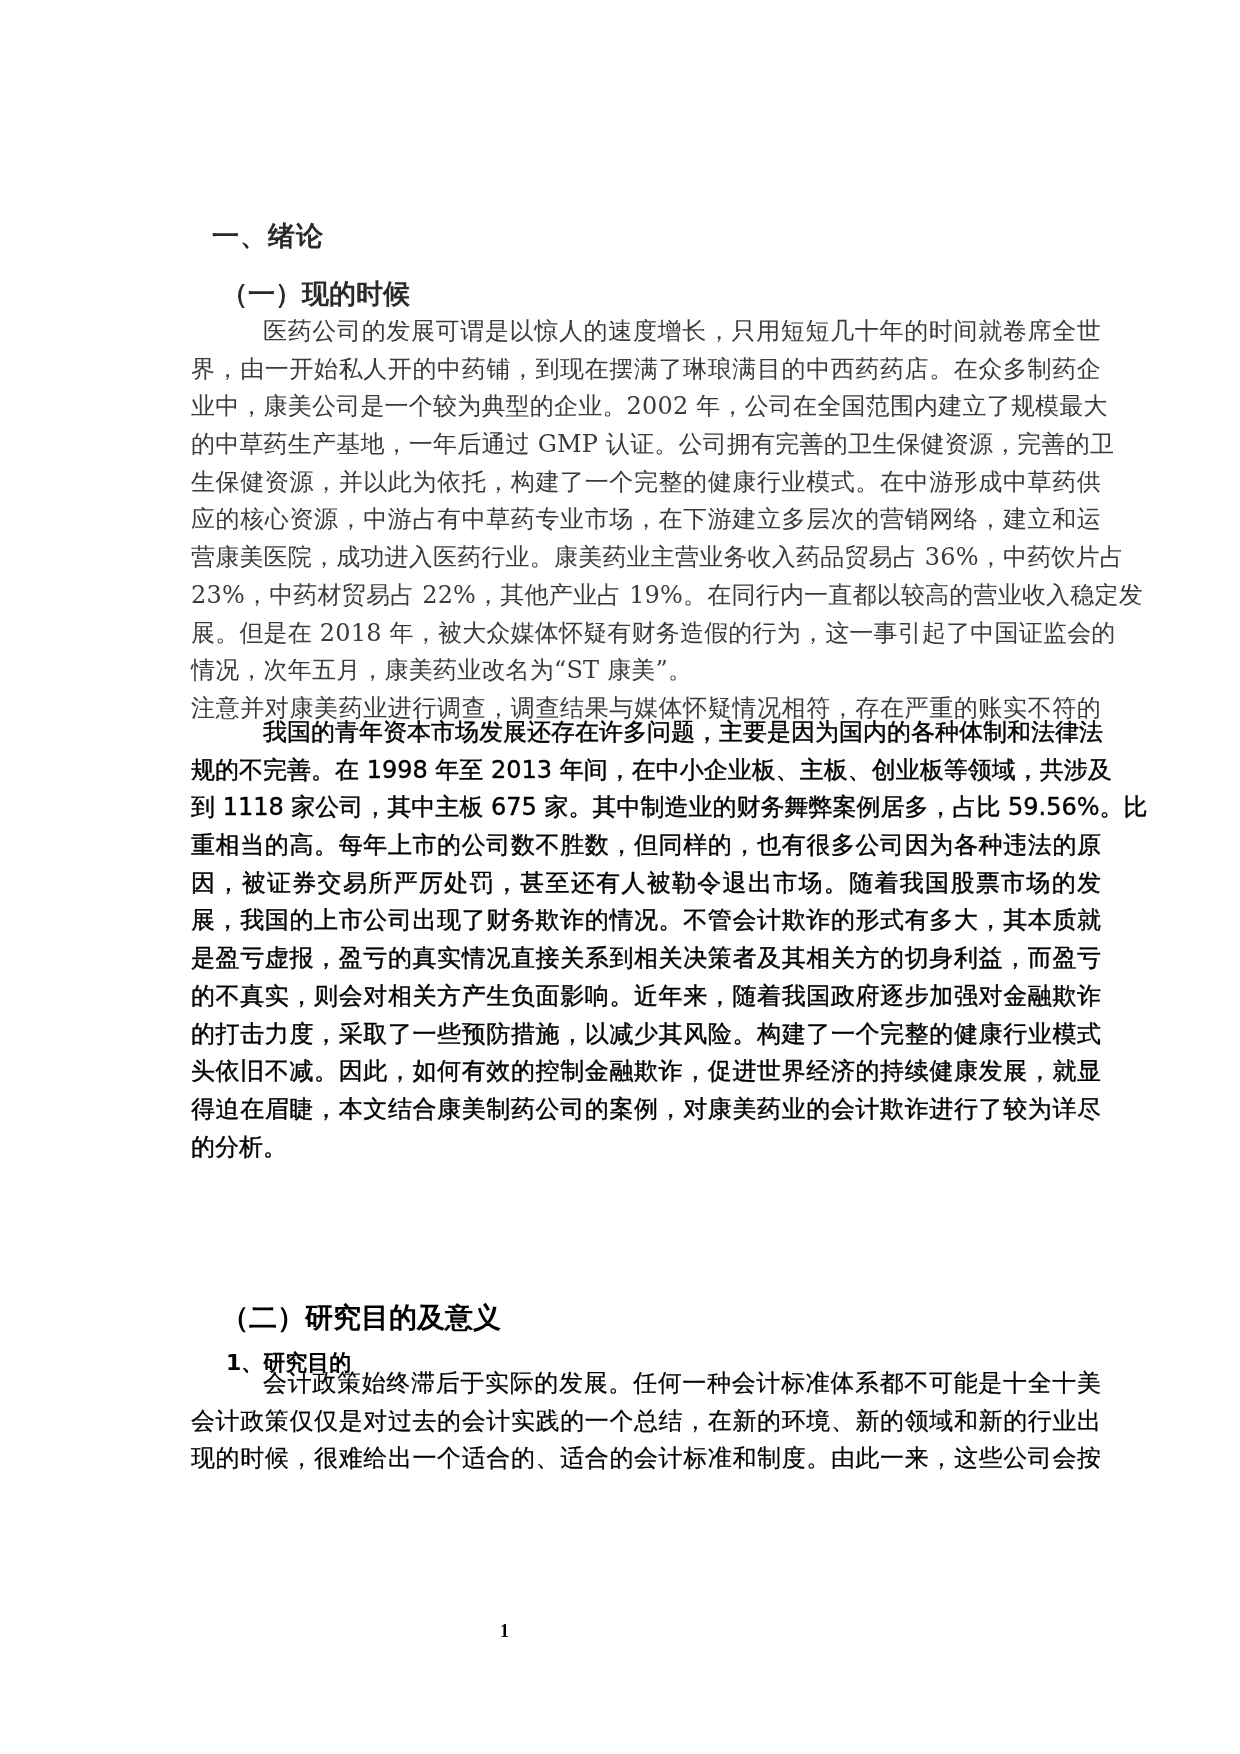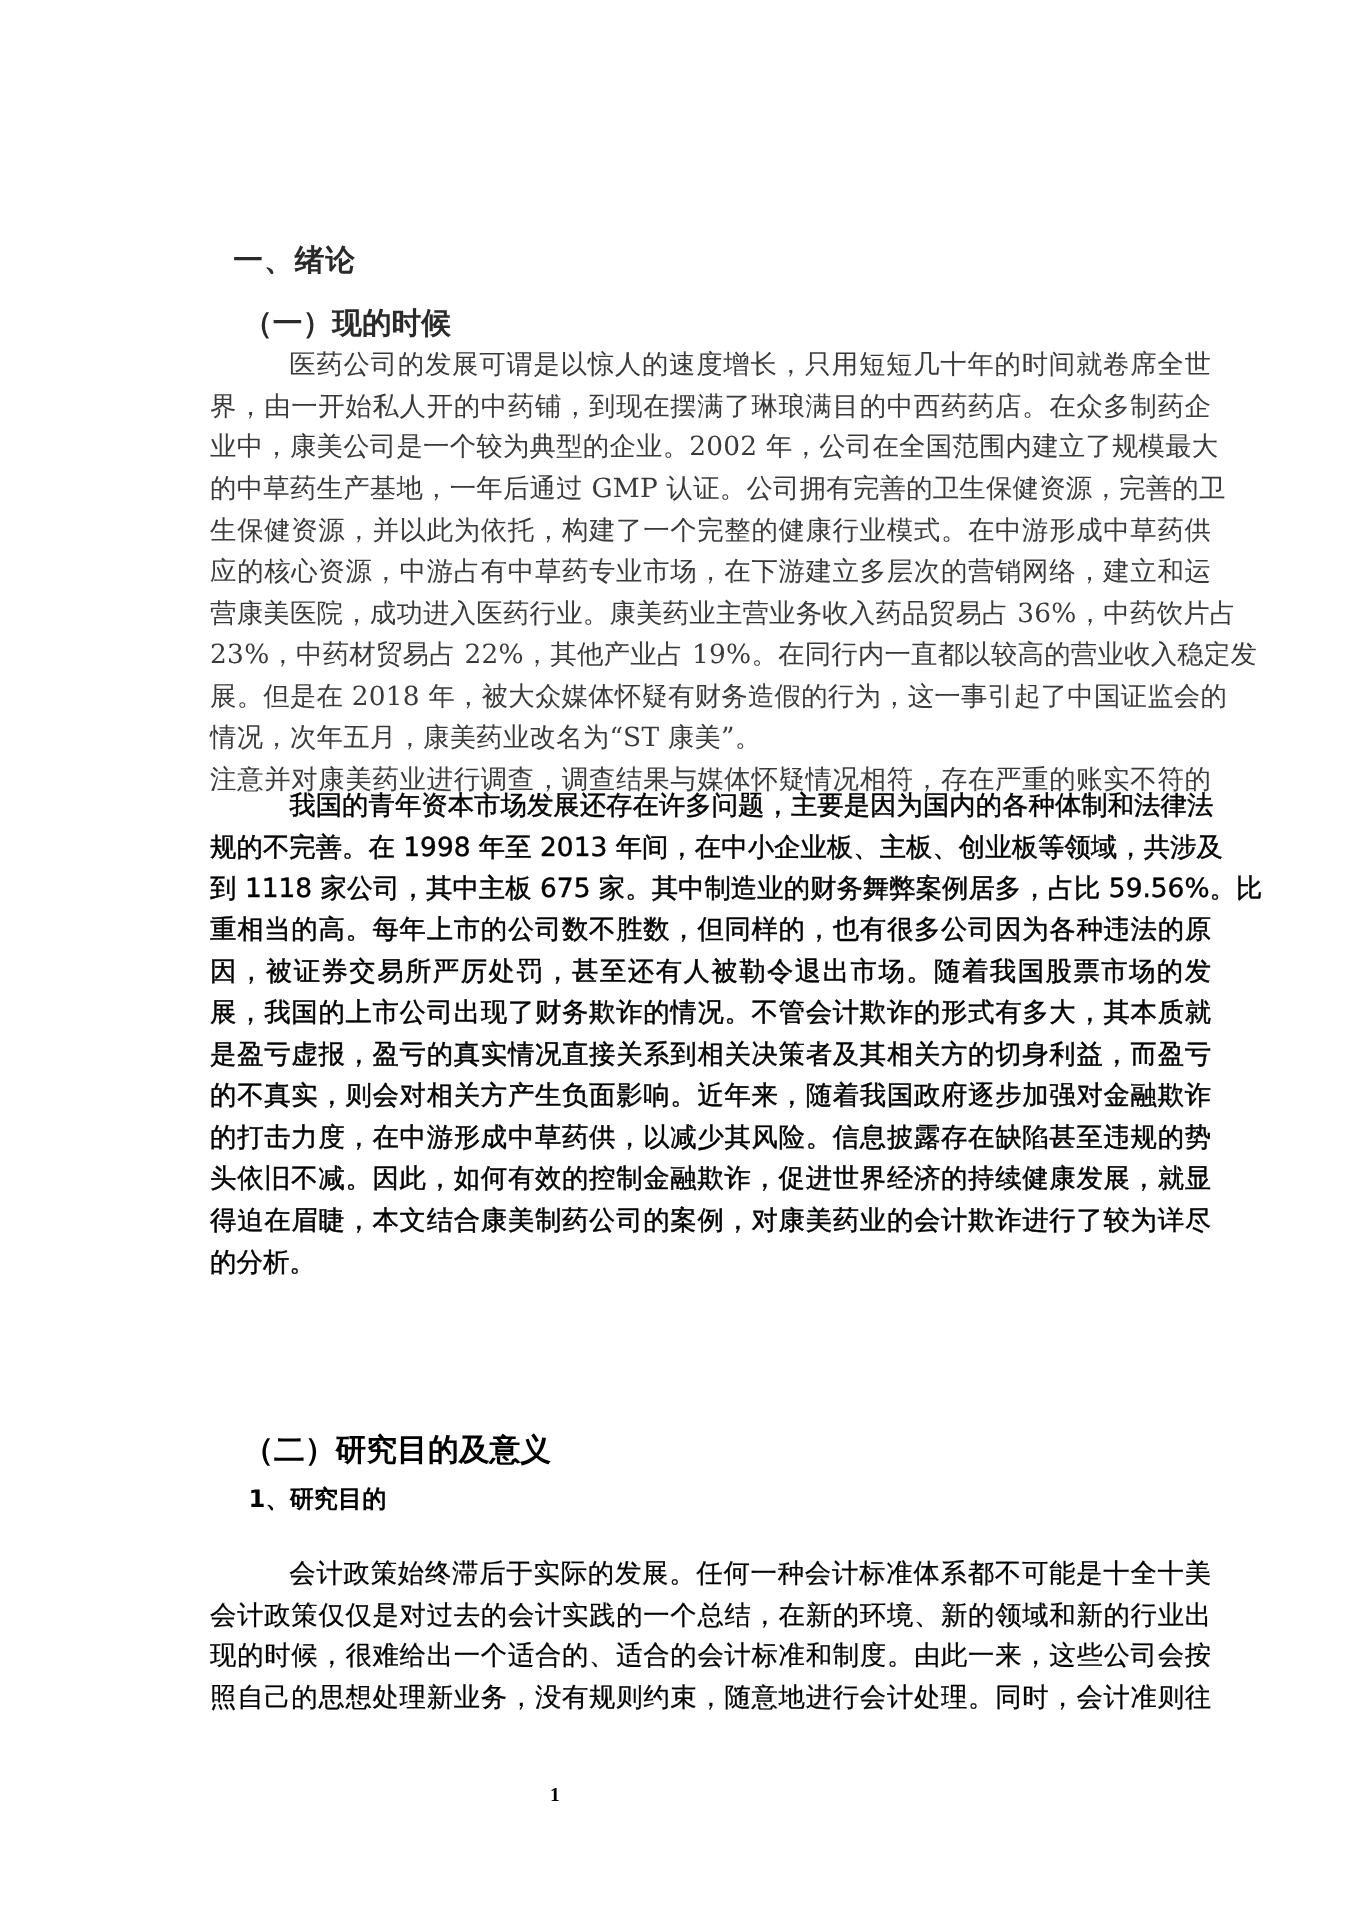--- a/index.html
+++ b/index.html
@@ -30,21 +30,21 @@
     display: block; height: 37.7px; line-height: 37.7px;
     font-family: "DejaVu Sans", sans-serif; font-size: 24px;
     white-space: nowrap; text-align: justify; text-align-last: justify;
   }
   .line.first { padding-left: 72px; }
   .line.last { text-align-last: left; }
   .p1 { top: 313px; color: #3a3a3a; font-weight: normal; }
   .p1 .line { font-family: "DejaVu Serif", serif; letter-spacing: 0.2px; }
   .p2 { top: 714px; color: #000000; }
   .p2 .line { font-family: "DejaVu Sans", sans-serif; font-weight: normal; -webkit-text-stroke: 0.4px #000; }
-  .p3 { top: 1365px; color: #000000; margin-top: 47px; }
+  .p3 { top: 1365px; color: #000000; }
   .p3 .line { -webkit-text-stroke: 0.2px #000; }
   .pagenum {
     position: absolute; left: 500px; top: 1621px;
     font-family: "Liberation Serif", serif; font-weight: bold; font-size: 18px; color: #000;
   }
 </style>
 </head>
 <body>
 
 <div class="page">
@@ -69,32 +69,31 @@
 
   <div class="para p2">
     <span class="line first">我国的青年资本市场发展还存在许多问题，主要是因为国内的各种体制和法律法</span>
     <span class="line">规的不完善。在 1998 年至 2013 年间，在中小企业板、主板、创业板等领域，共涉及</span>
     <span class="line">到 1118 家公司，其中主板 675 家。其中制造业的财务舞弊案例居多，占比 59.56%。比</span>
     <span class="line">重相当的高。每年上市的公司数不胜数，但同样的，也有很多公司因为各种违法的原</span>
     <span class="line">因，被证券交易所严厉处罚，甚至还有人被勒令退出市场。随着我国股票市场的发</span>
     <span class="line">展，我国的上市公司出现了财务欺诈的情况。不管会计欺诈的形式有多大，其本质就</span>
     <span class="line">是盈亏虚报，盈亏的真实情况直接关系到相关决策者及其相关方的切身利益，而盈亏</span>
     <span class="line">的不真实，则会对相关方产生负面影响。近年来，随着我国政府逐步加强对金融欺诈</span>
-    <span class="line">的打击力度，在中游形成中草药供，以减少其风险。信息披露存在缺陷甚至违规的势</span>
+    <span class="line">的打击力度，采取了一些预防措施，以减少其风险。构建了一个完整的健康行业模式</span>
     <span class="line">头依旧不减。因此，如何有效的控制金融欺诈，促进世界经济的持续健康发展，就显</span>
     <span class="line">得迫在眉睫，本文结合康美制药公司的案例，对康美药业的会计欺诈进行了较为详尽</span>
     <span class="line last">的分析。</span>
   </div>
 
   <div class="h2b">（二）研究目的及意义</div>
 
   <div class="h3">1、研究目的</div>
 
   <div class="para p3">
     <span class="line first">会计政策始终滞后于实际的发展。任何一种会计标准体系都不可能是十全十美</span>
     <span class="line">会计政策仅仅是对过去的会计实践的一个总结，在新的环境、新的领域和新的行业出</span>
     <span class="line">现的时候，很难给出一个适合的、适合的会计标准和制度。由此一来，这些公司会按</span>
-    <span class="line">照自己的思想处理新业务，没有规则约束，随意地进行会计处理。同时，会计准则往</span>
   </div>
 
   <div class="pagenum">1</div>
 
 </div>
 
 </body></html>

